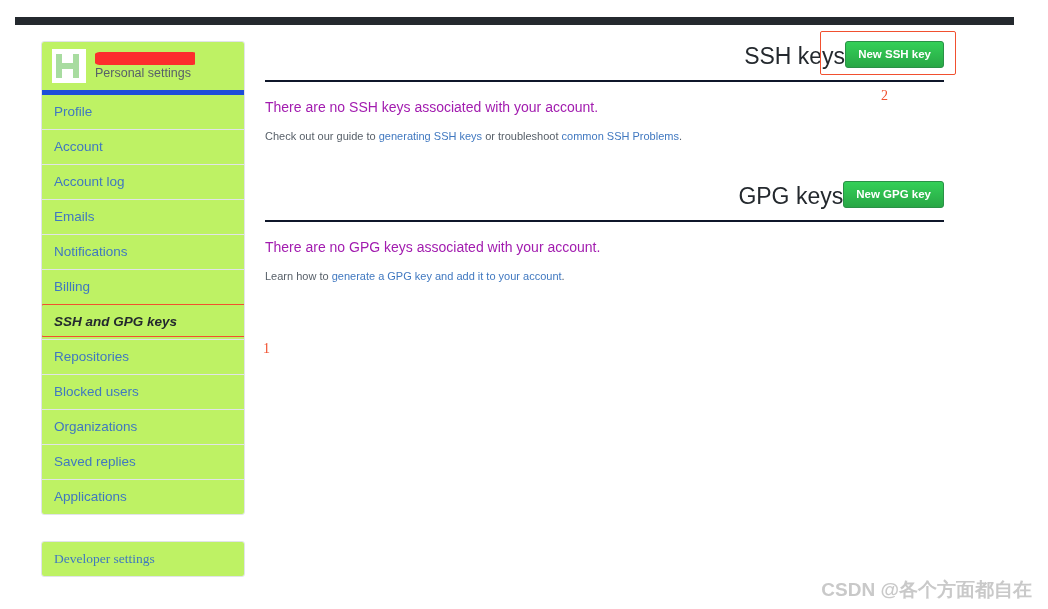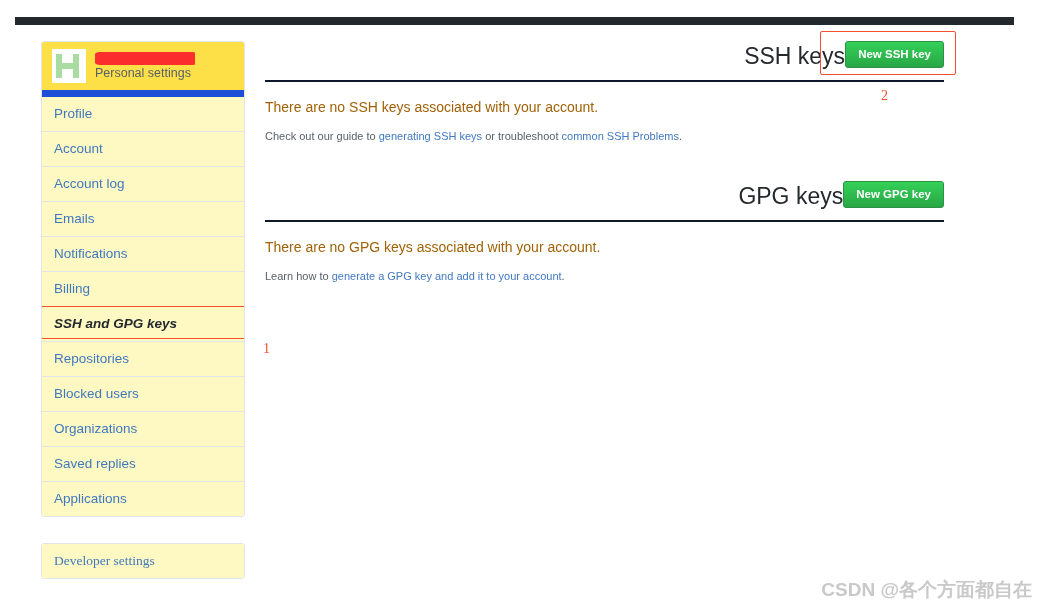--- a/index.html
+++ b/index.html
@@ -36,22 +36,22 @@
   .side-card {
     border: 1px solid #e1e4e8;
     border-radius: 3px;
     background: #ffffff;
     overflow: hidden;
   }
   .profile-head {
     display: flex;
     align-items: center;
     padding: 9px 10px 9px 10px;
-    background: #fde047;
-    border-bottom: 7px solid #1d4ed8;
+    background: #bef264;
+    border-bottom: 5px solid #1d4ed8;
     height: 30px;
     box-sizing: content-box;
   }
   .avatar {
     width: 34px;
     height: 34px;
     flex: 0 0 34px;
     background: #ffffff;
     position: relative;
     margin-right: 9px;
@@ -87,21 +87,21 @@
     color: #586069;
     white-space: nowrap;
   }
 
   .nav-item {
     display: block;
     padding: 8px 12px;
     font-size: 13.5px;
     color: #4078c0;
     border-bottom: 1px solid #e1e4e8;
-    background: #fef9c3;
+    background: #bef264;
     text-decoration: none;
     line-height: 18px;
     cursor: pointer;
   }
   .nav-item:last-child { border-bottom: none; }
   .nav-item.selected {
     color: #24292e;
     font-weight: bold;
     font-style: italic;
   }
@@ -181,21 +181,21 @@
     width: 136px;
     height: 44px;
     border: 1.6px solid #f1502f;
     border-radius: 2px;
     box-sizing: border-box;
     pointer-events: none;
   }
 
   .para-main {
     font-size: 14px;
-    color: #a16207;
+    color: #a21caf;
     margin: 15px 0 0 0;
     line-height: 20px;
   }
   .para-sub {
     font-size: 11px;
     color: #586069;
     margin: 11px 0 0 0;
     line-height: 17px;
   }
   a.inline-link {

